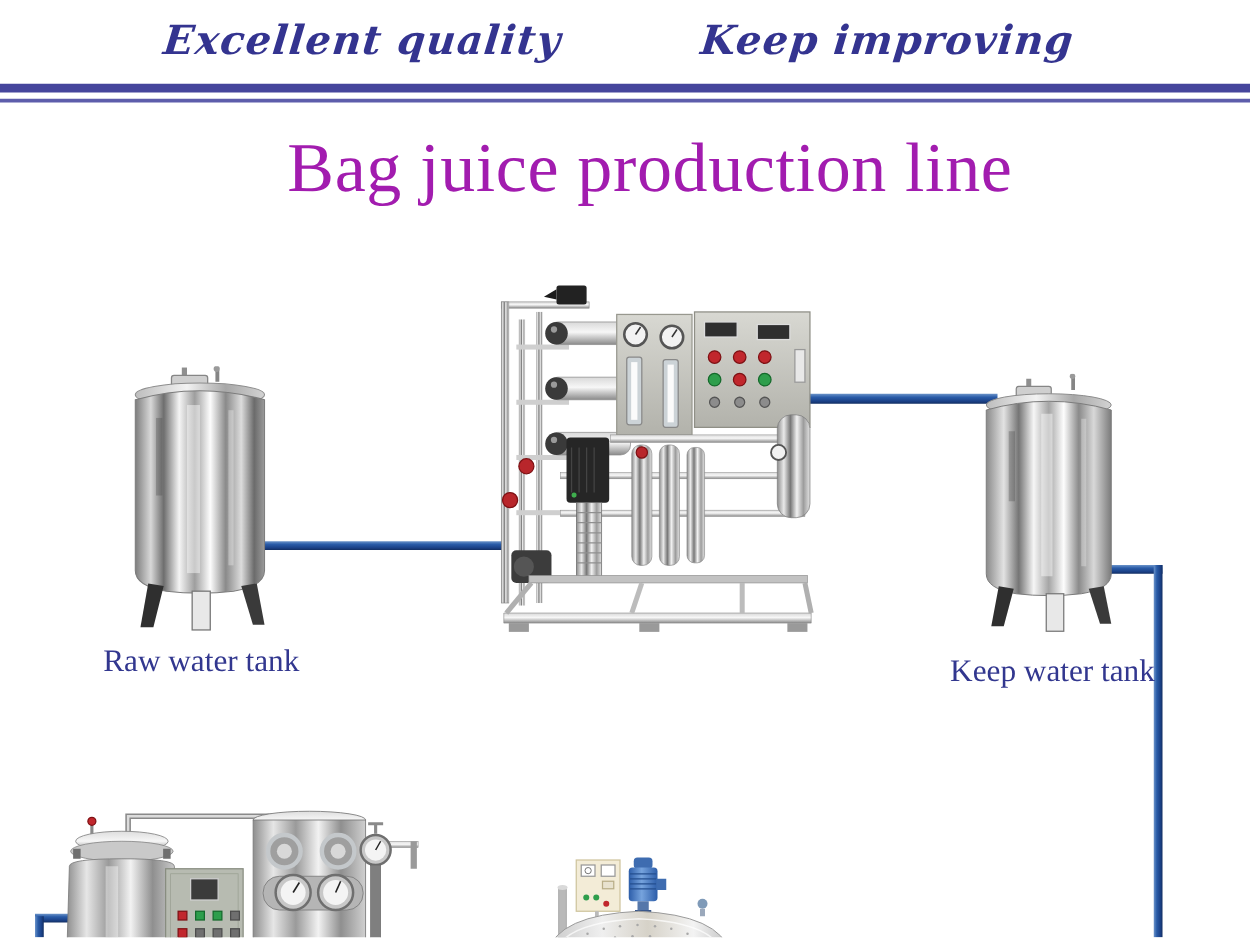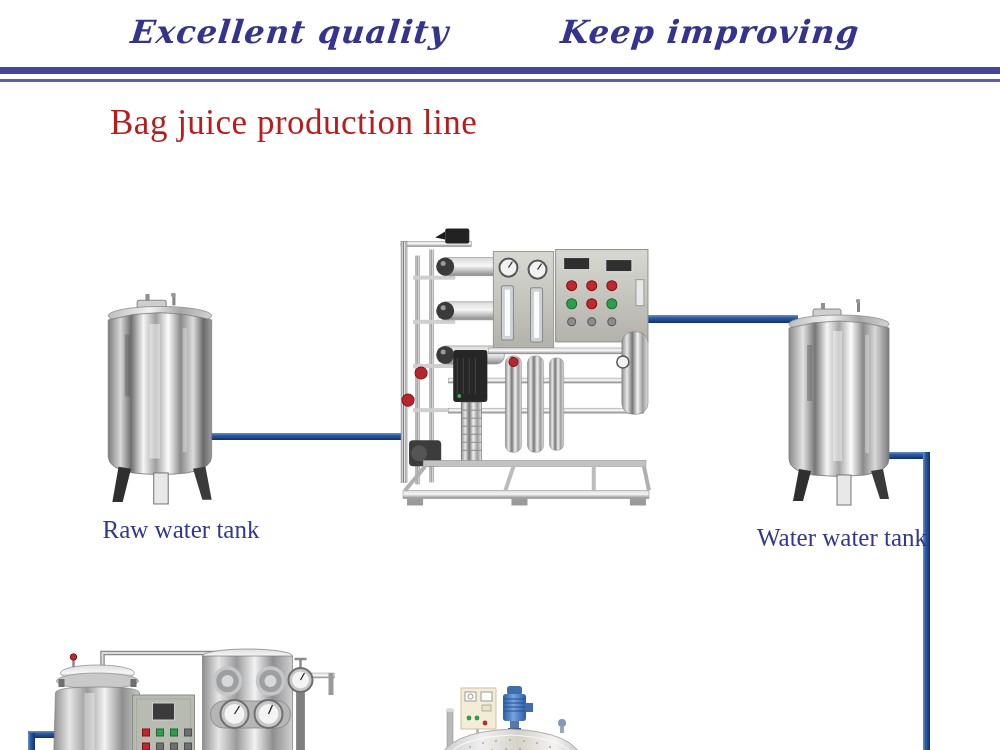--- a/index.html
+++ b/index.html
@@ -7,25 +7,25 @@
         font-family:"Liberation Serif",serif;}
   
   .slogan{position:absolute;top:10px;height:44px;line-height:44px;text-align:center;
           font-family:"DejaVu Serif",serif;font-style:italic;font-weight:bold;
           font-size:32px;color:#343490;letter-spacing:1px;transform:skewX(-6deg);}
   #slogan-left{left:130px;width:320px;}
   #slogan-right{left:555px;width:310px;}
   .rule-thick{position:absolute;left:0;top:67px;width:1000px;height:7px;background:#45459c;}
   .rule-thin{position:absolute;left:0;top:79px;width:1000px;height:3px;background:#5d5dab;}
   
-  #main-title{position:absolute;left:110px;top:103px;width:700px;text-align:left;
-              font-size:35px;color:#b91c1c;letter-spacing:.5px;}
+  #main-title{position:absolute;left:110px;top:103px;width:700px;text-align:right;
+              font-size:56px;color:#a21caf;letter-spacing:.5px;}
   
   .eq-label{position:absolute;text-align:center;font-size:25px;color:#32378f;}
-  #label-raw{left:76px;top:516px;width:210px;}
+  #label-raw{left:56px;top:516px;width:210px;}
   #label-ro{left:298px;top:524px;width:415px;}
   #label-pure{left:742px;top:524px;width:200px;}
   
   .pipe-h{position:absolute;background:linear-gradient(180deg,#6b93c9 0%,#2a5ca8 35%,#1b4187 75%,#122e62 100%);}
   .pipe-v{position:absolute;background:linear-gradient(90deg,#6b93c9 0%,#2a5ca8 35%,#1b4187 75%,#122e62 100%);}
   #pipe-raw-to-ro{left:202px;top:433px;width:200px;height:7px;}
   #pipe-ro-to-pure{left:596px;top:315px;width:202px;height:8px;}
   #pipe-pure-out{left:864px;top:452px;width:66px;height:7px;}
   #pipe-right-down{left:923px;top:452px;width:7px;height:298px;}
   #pipe-bl-h{left:28px;top:731px;width:46px;height:7px;}
@@ -236,21 +236,21 @@
       <rect x="48" y="30" width="9" height="130" fill="#ffffff" opacity=".45"></rect>
       <rect x="80" y="34" width="4" height="118" fill="#ffffff" opacity=".3"></rect>
       <rect x="22" y="44" width="5" height="56" fill="#4d4d4d" opacity=".35"></rect>
       <polygon points="14,168 26,170 18,200 8,200" fill="#2f2f2f"></polygon>
       <rect x="52" y="174" width="14" height="30" fill="#e8e8e8" stroke="#777"></rect>
       <polygon points="86,170 98,168 104,198 95,198" fill="#3a3a3a"></polygon>
     </svg>
   </div>
 
   <div class="eq-label" id="label-raw">Raw water tank</div>
-  <div class="eq-label" id="label-pure">Water water tank</div>
+  <div class="eq-label" id="label-pure">Keep water tank</div>
 
   <div class="photo" id="pasteurizer">
     <svg width="296" height="120" viewBox="0 0 295 120">
       <defs>
         <linearGradient id="psV" x1="0" y1="0" x2="1" y2="0">
           <stop offset="0" stop-color="#8e8e8e"></stop>
             <stop offset=".18" stop-color="#e6e6e6"></stop>
           <stop offset=".38" stop-color="#9a9a9a"></stop>
             <stop offset=".58" stop-color="#f2f2f2"></stop>
           <stop offset=".78" stop-color="#8f8f8f"></stop>

